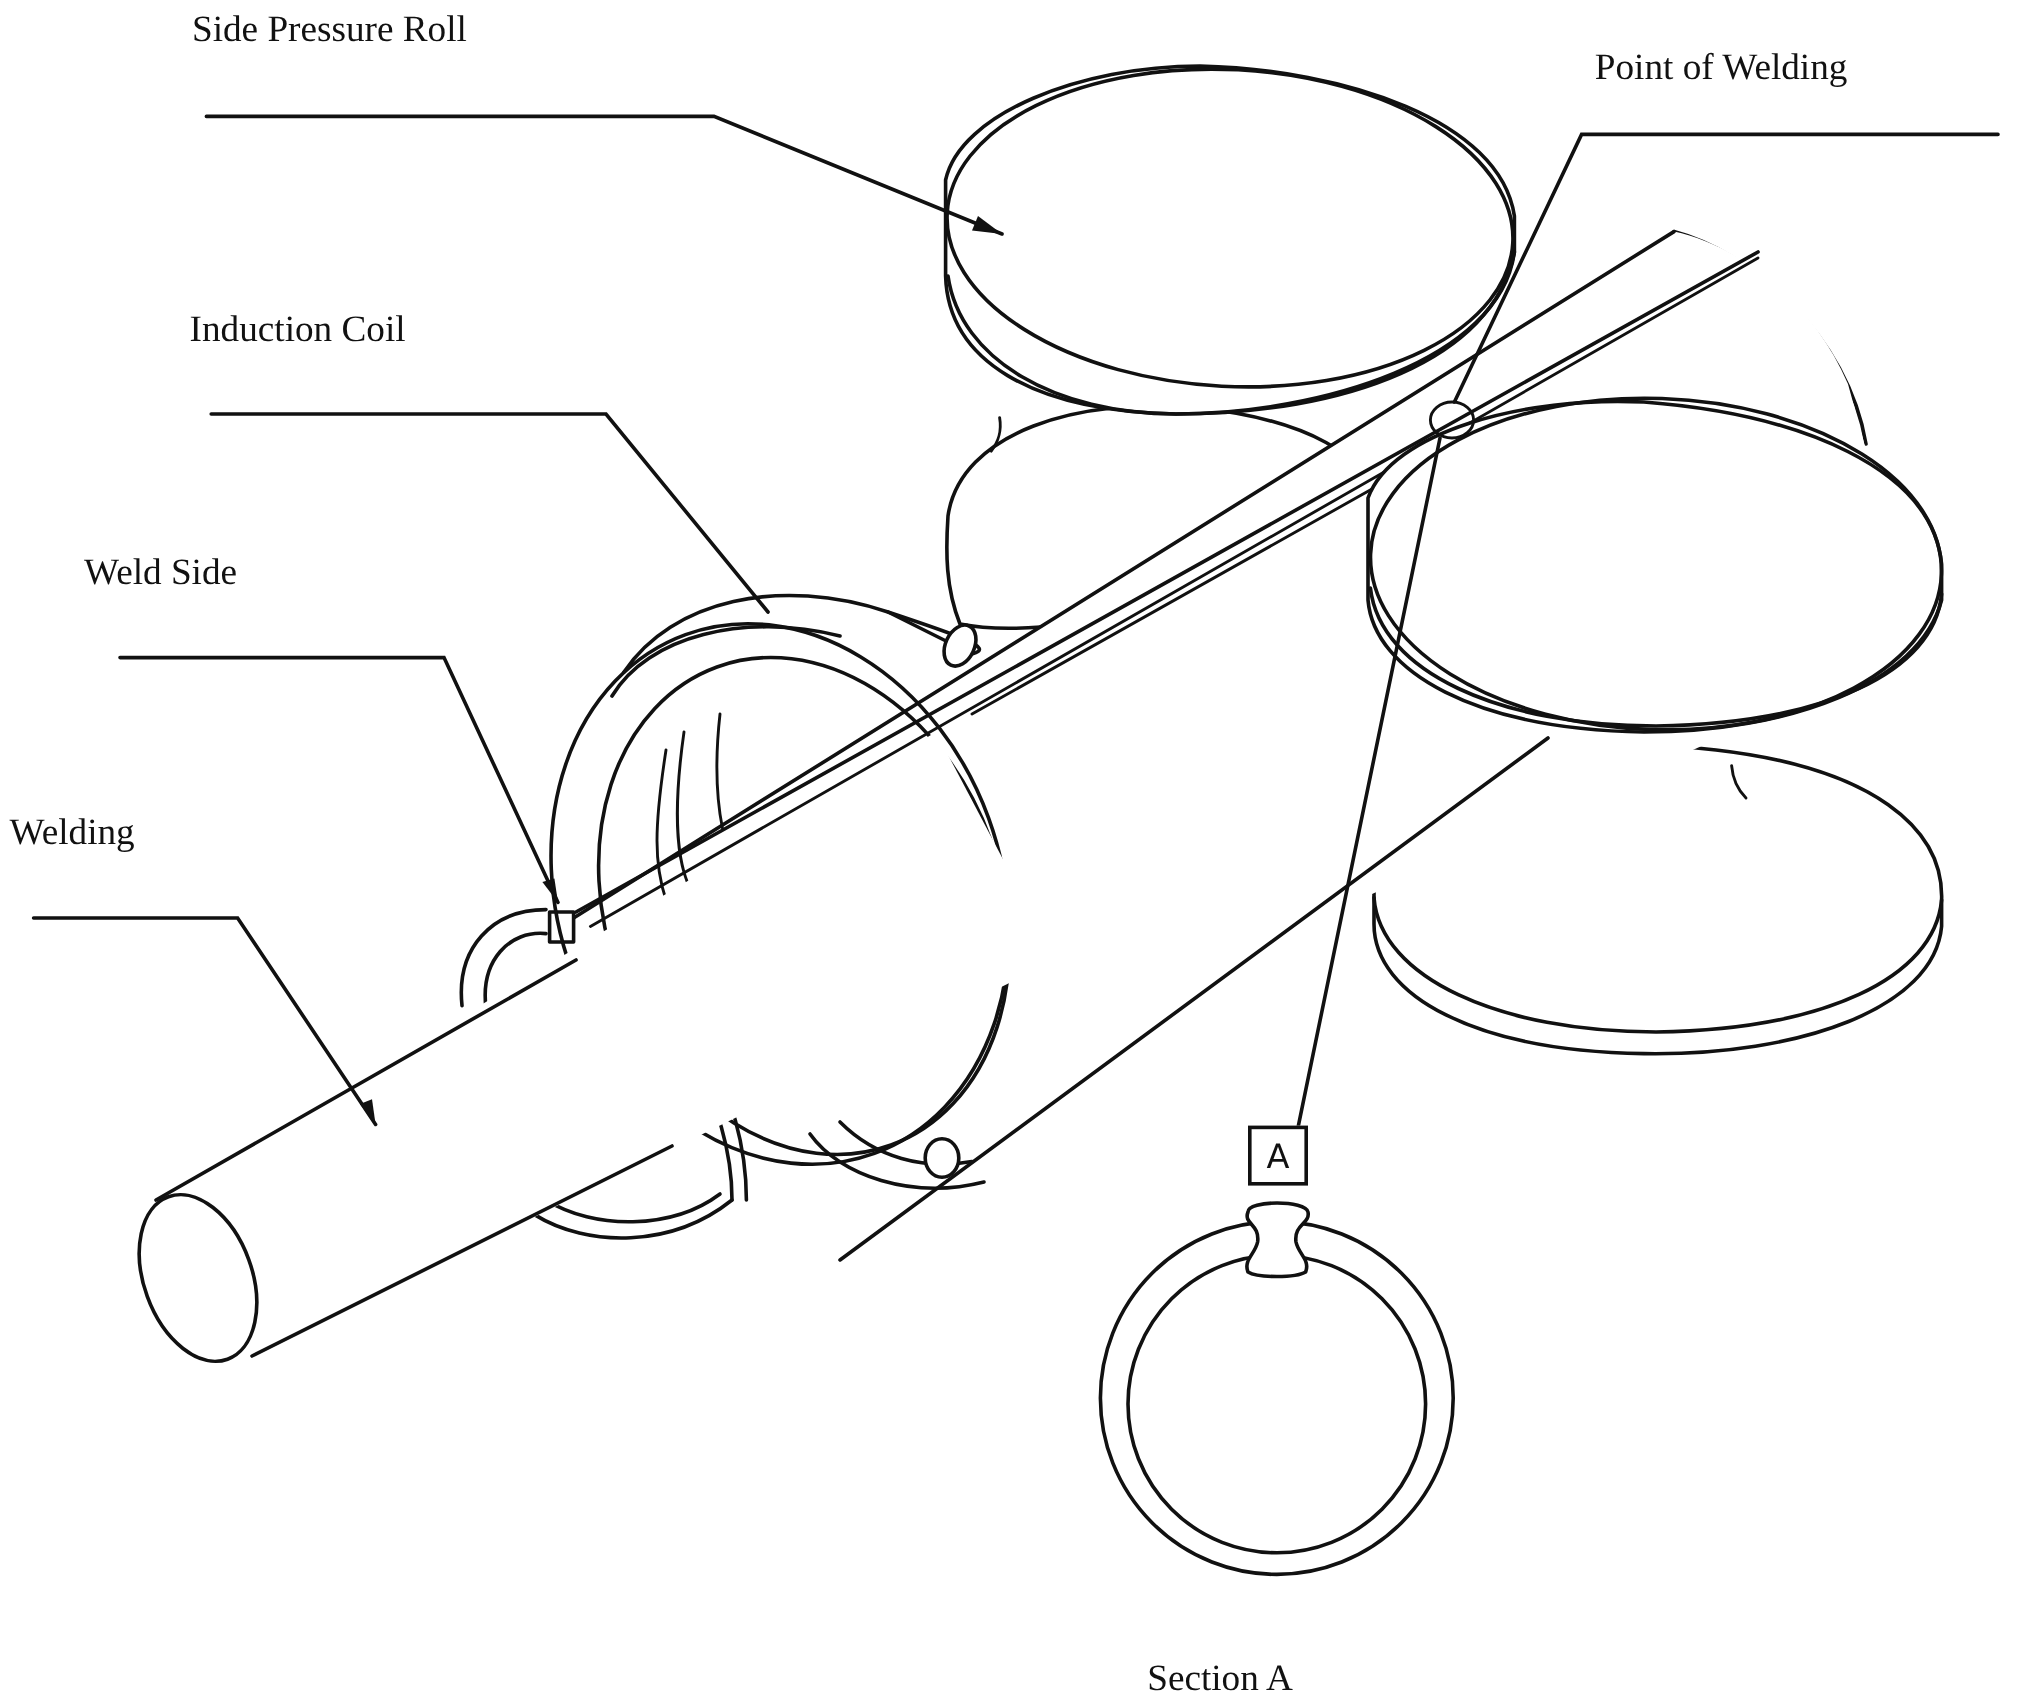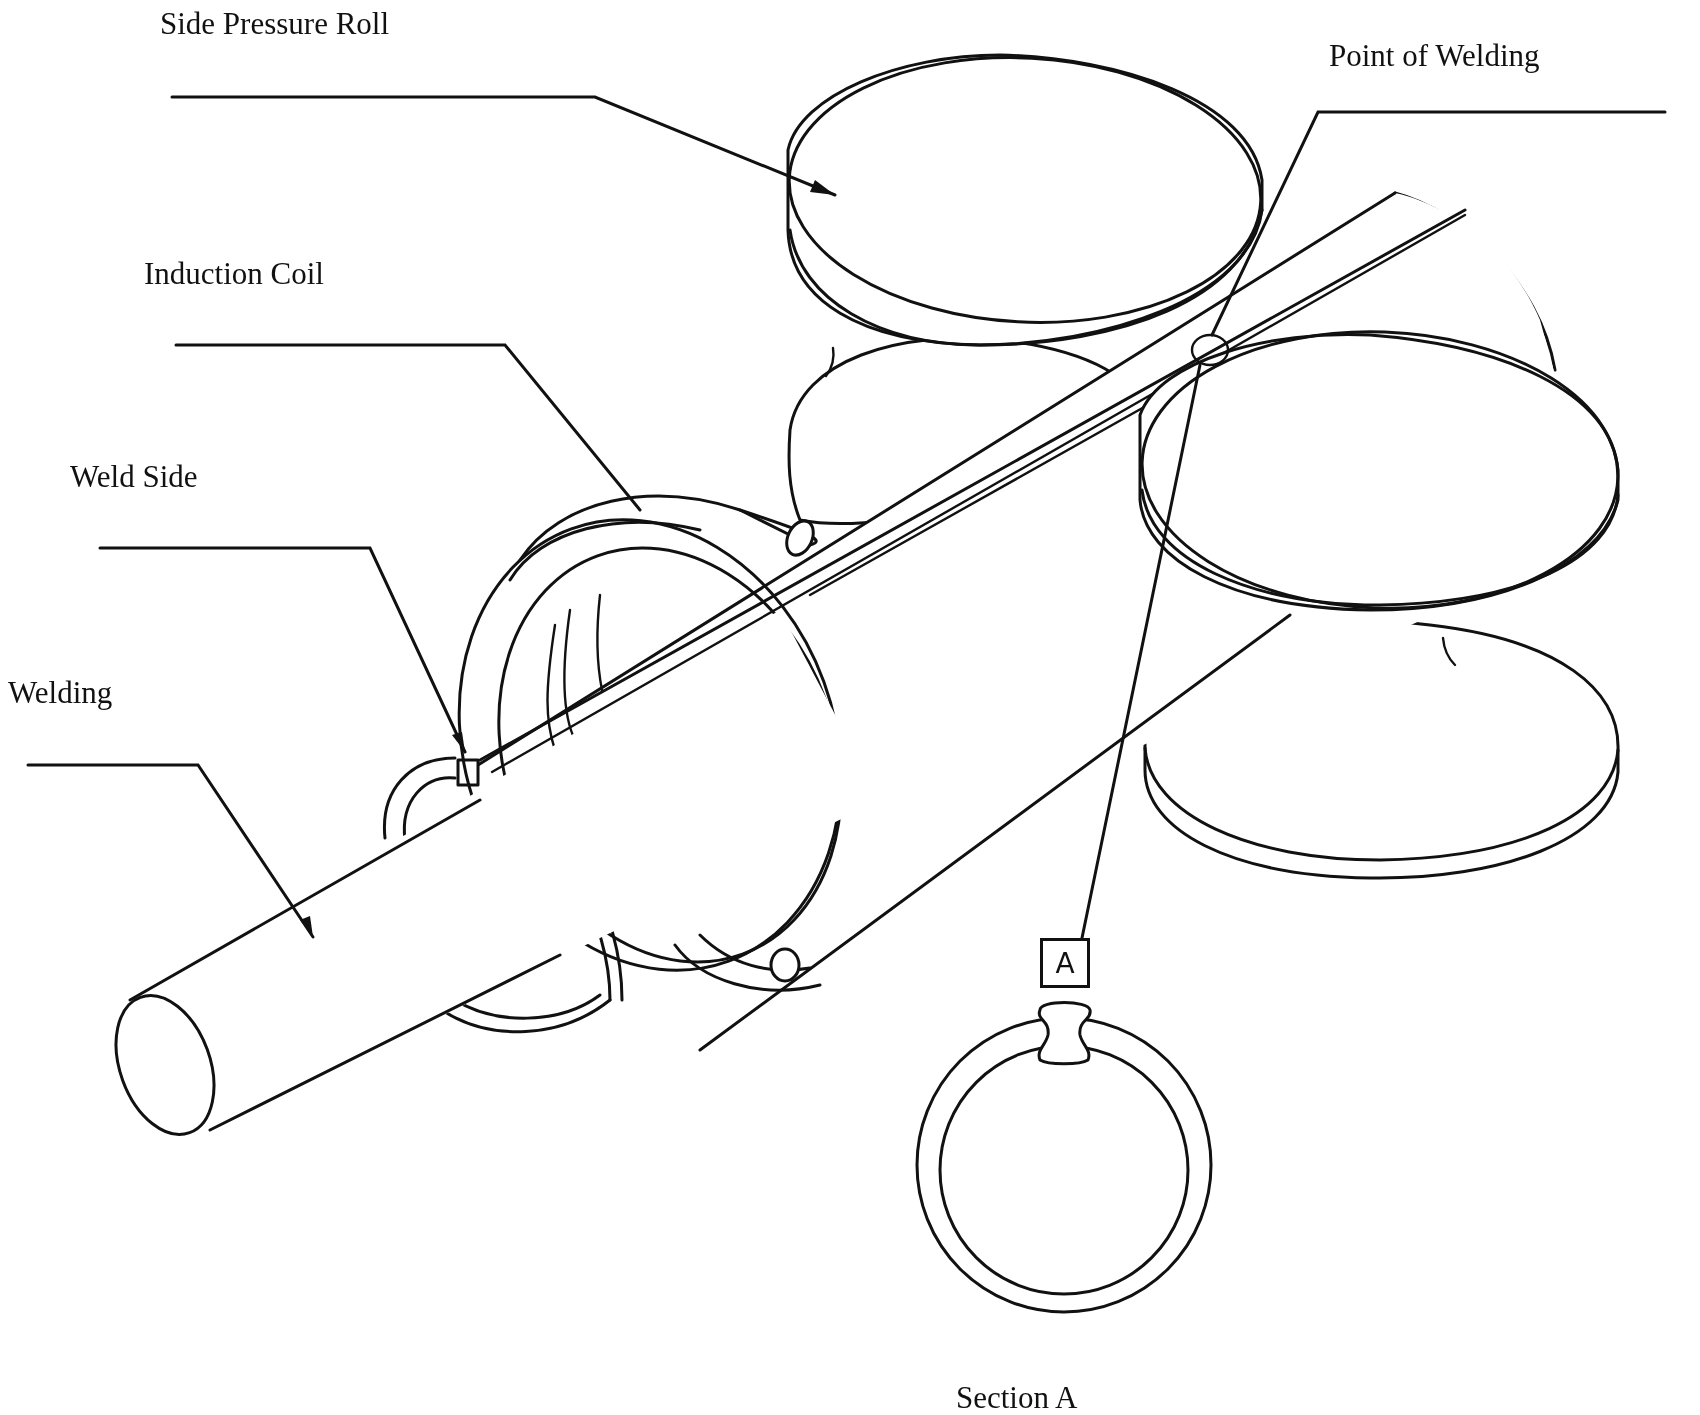--- a/index.html
+++ b/index.html
@@ -146,17 +146,17 @@
     <polygon points="465,752 452,735 462,732" fill="#111111"></polygon>
   </g>
   <g>
     <polyline class="leader" points="28,765 198,765 313,937"></polyline>
     <polygon points="313,937 300,920 310,916" fill="#111111"></polygon>
   </g>
 </svg>
 
 <div class="label" style="left:160px; top:8px;">Side Pressure Roll</div>
 <div class="label" style="left:1306px; top:40px;margin-left:23px;">Point of Welding</div>
-<div class="label" style="left:144px; top:258px;text-align:right;">Induction Coil</div>
+<div class="label" style="left:158px; top:258px;text-align:right;">Induction Coil</div>
 <div class="label" style="left:70px; top:461px;">Weld Side</div>
 <div class="label" style="left:8px; top:677px;">Welding</div>
 <div class="section-box">A</div>
 <div class="label" style="left:956px; top:1370px;margin-top:12px;">Section A</div>
 
 </body></html>

